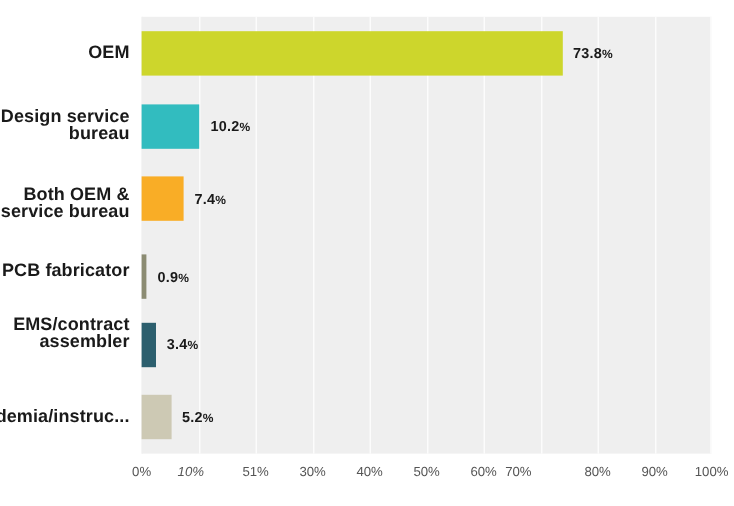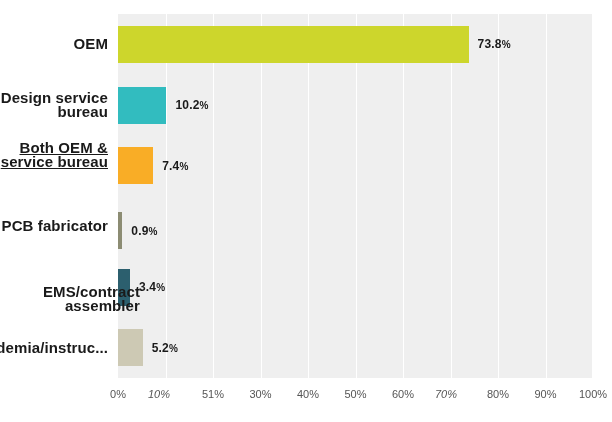--- a/index.html
+++ b/index.html
@@ -117,33 +117,33 @@
         <div class="row" style="top: 315.167px; height: 37px;">
           <div class="bar" style="width: 24.7px; background: rgb(205, 201, 180);"></div>
           <div class="vallabel" style="left: 33.7px;"><span>5.2</span><span class="pct">%</span></div>
         </div>
       </div>
   </div>
 
   <div id="catlabels">
       <div class="catlabel" style="top: 14px; height: 60.6667px; display: flex; align-items: center; justify-content: flex-end;">OEM</div>
       <div class="catlabel" style="top: 74.6667px; height: 60.6667px; display: flex; align-items: center; justify-content: flex-end;">Design service bureau</div>
-      <div class="catlabel" style="top: 125px; height: 60.6667px; display: flex; align-items: center; justify-content: flex-end; text-decoration: underline;">Both OEM &amp; service bureau</div>
+      <div class="catlabel" style="top: 140px; height: 60.6667px; display: flex; align-items: center; justify-content: flex-end;">Both OEM &amp; service bureau</div>
       <div class="catlabel" style="top: 196px; height: 60.6667px; display: flex; align-items: center; justify-content: flex-end;">PCB fabricator</div>
-      <div class="catlabel" style="top: 269px; height: 60.6667px; display: flex; align-items: center; justify-content: flex-end; padding-left: 32px;">EMS/contract assembler</div>
+      <div class="catlabel" style="top: 248px; height: 60.6667px; display: flex; align-items: center; justify-content: flex-end;">EMS/contract assembler</div>
       <div class="catlabel" style="top: 317.333px; height: 60.6667px; display: flex; align-items: center; justify-content: flex-end;">Consultant/academia/instruc...</div>
     </div>
 
   <div id="xaxis">
       <div class="xtick" style="left: 0px;">0%</div>
       <div class="xtick" style="left: 41px; font-style: italic;">10%</div>
       <div class="xtick" style="left: 95px;">51%</div>
       <div class="xtick" style="left: 142.5px;">30%</div>
       <div class="xtick" style="left: 190px;">40%</div>
       <div class="xtick" style="left: 237.5px;">50%</div>
       <div class="xtick" style="left: 285px;">60%</div>
-      <div class="xtick" style="left: 328px; font-style: italic;">70%</div>
+      <div class="xtick" style="left: 314px;">70%</div>
       <div class="xtick" style="left: 380px;">80%</div>
       <div class="xtick" style="left: 427.5px;">90%</div>
       <div class="xtick" style="left: 475px;">100%</div>
     </div>
 
 </div>
 
 </body></html>

